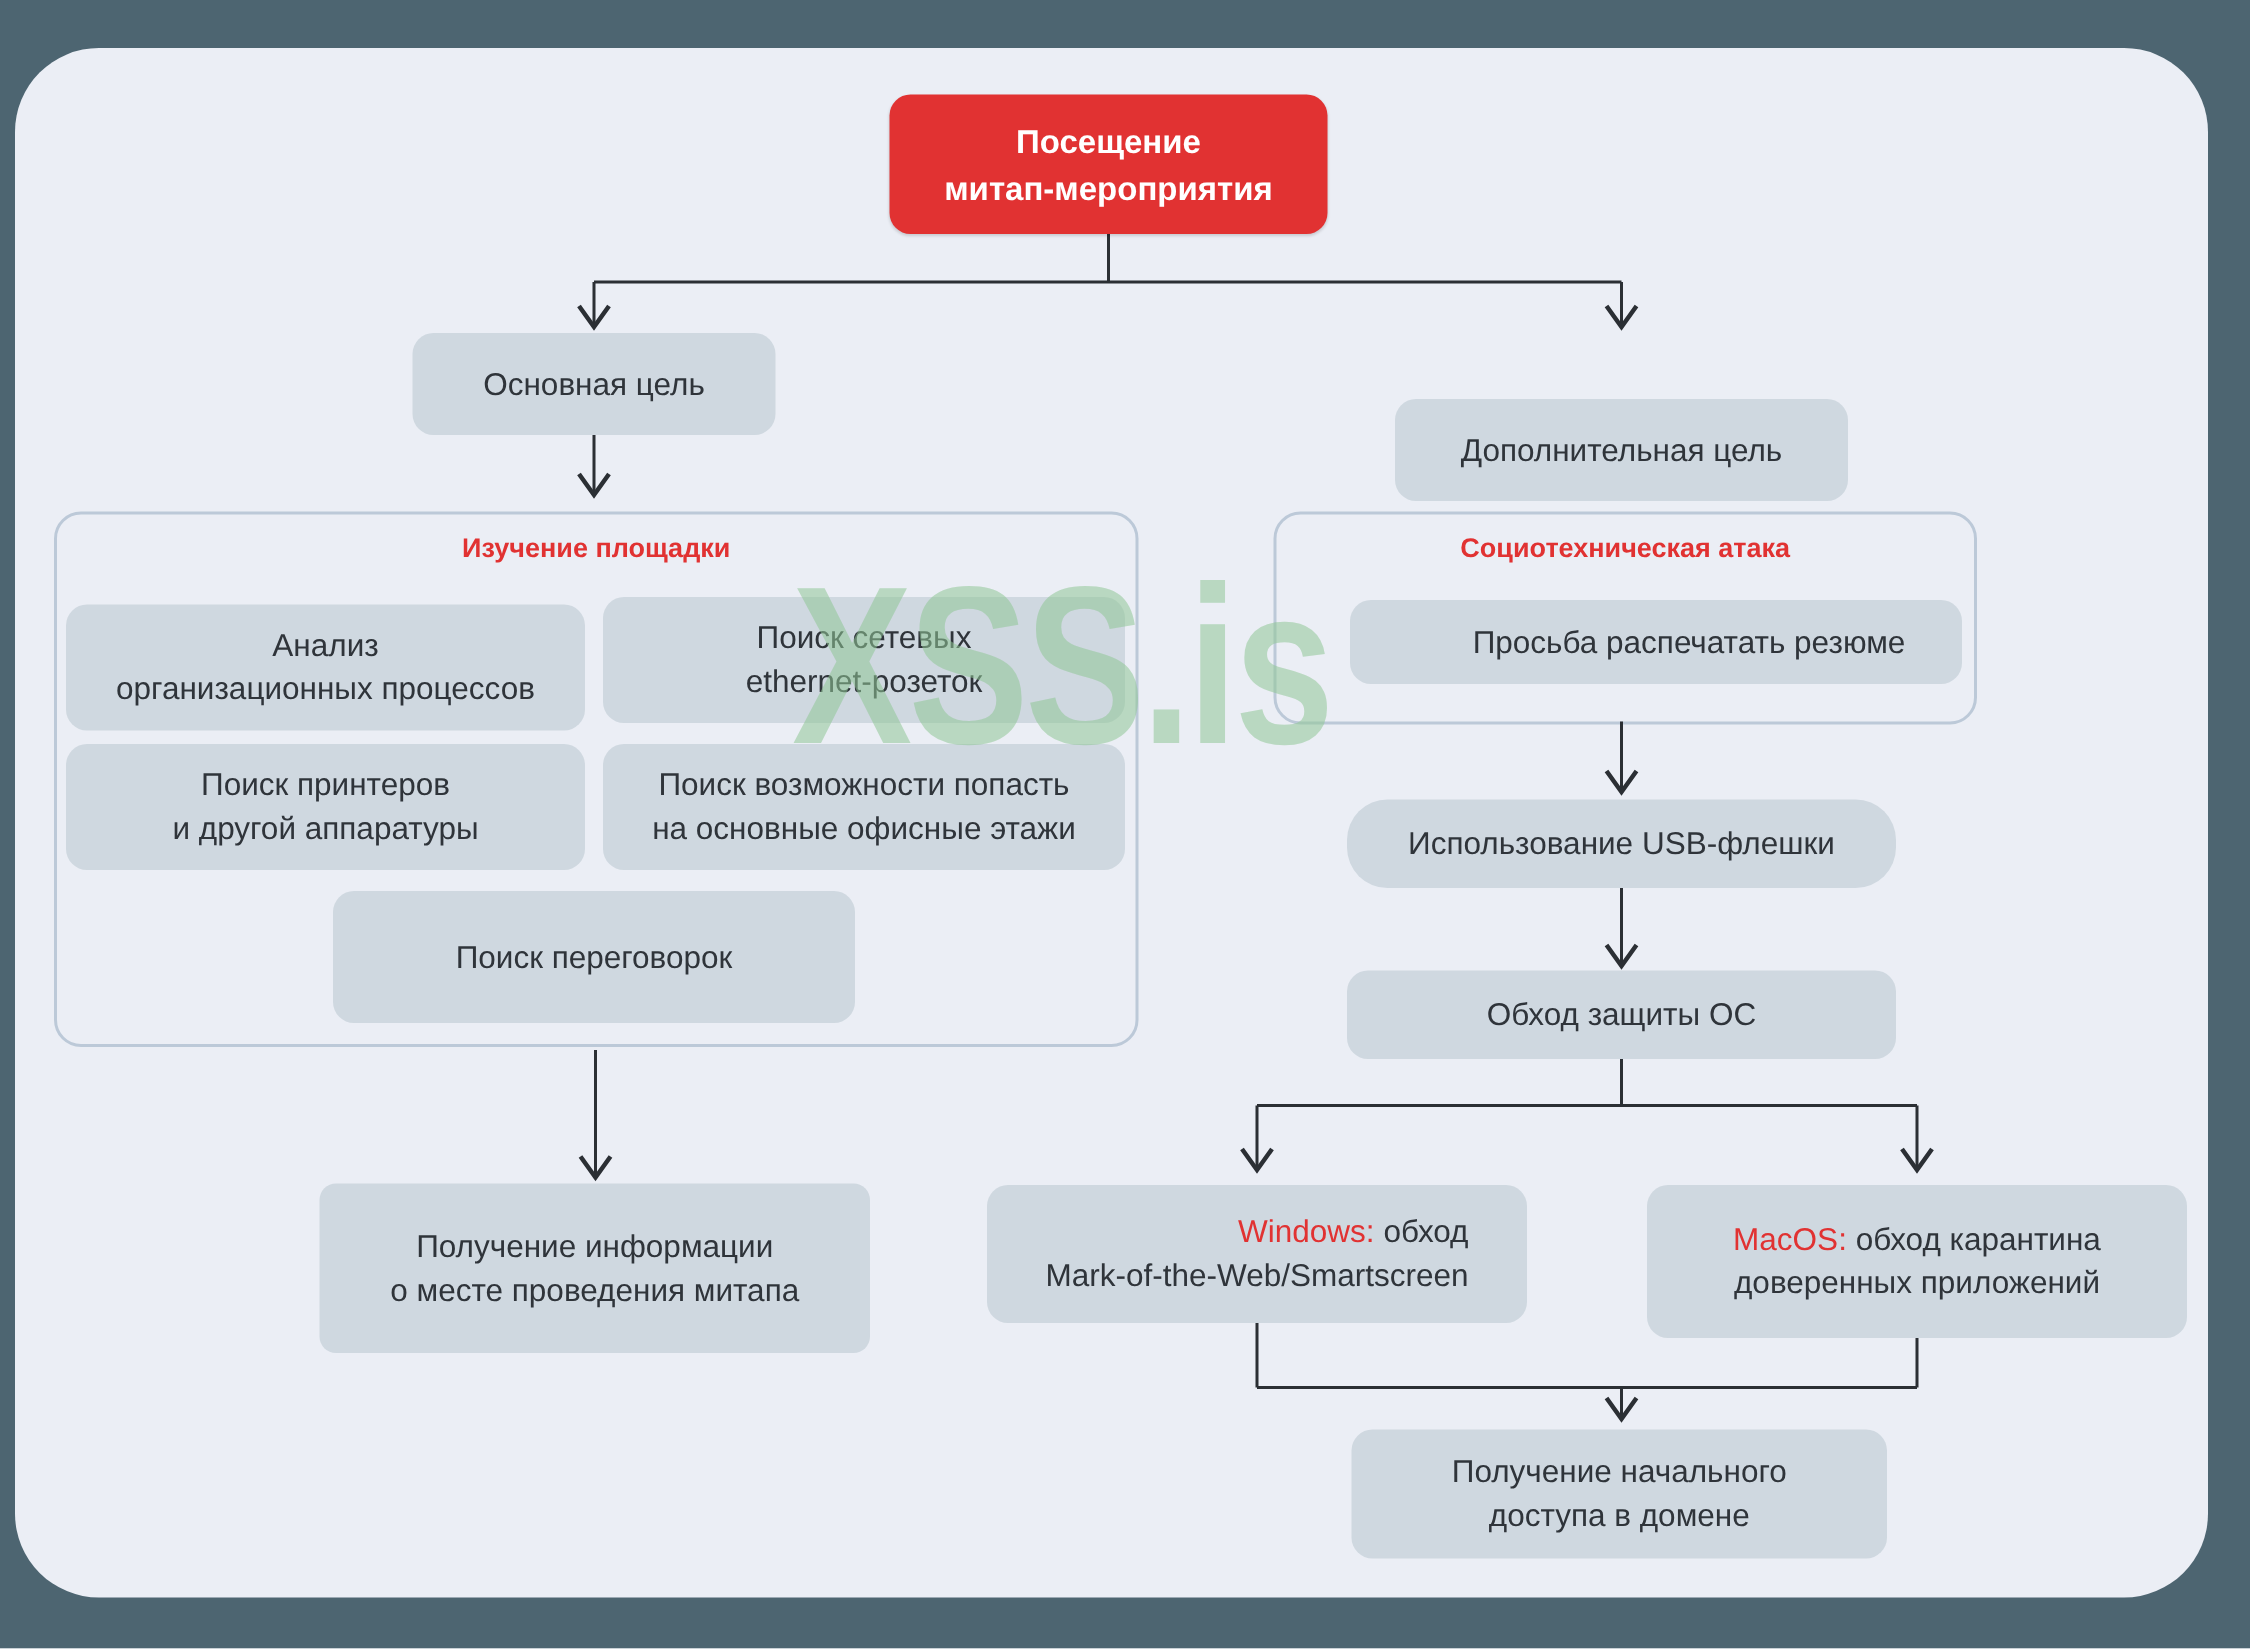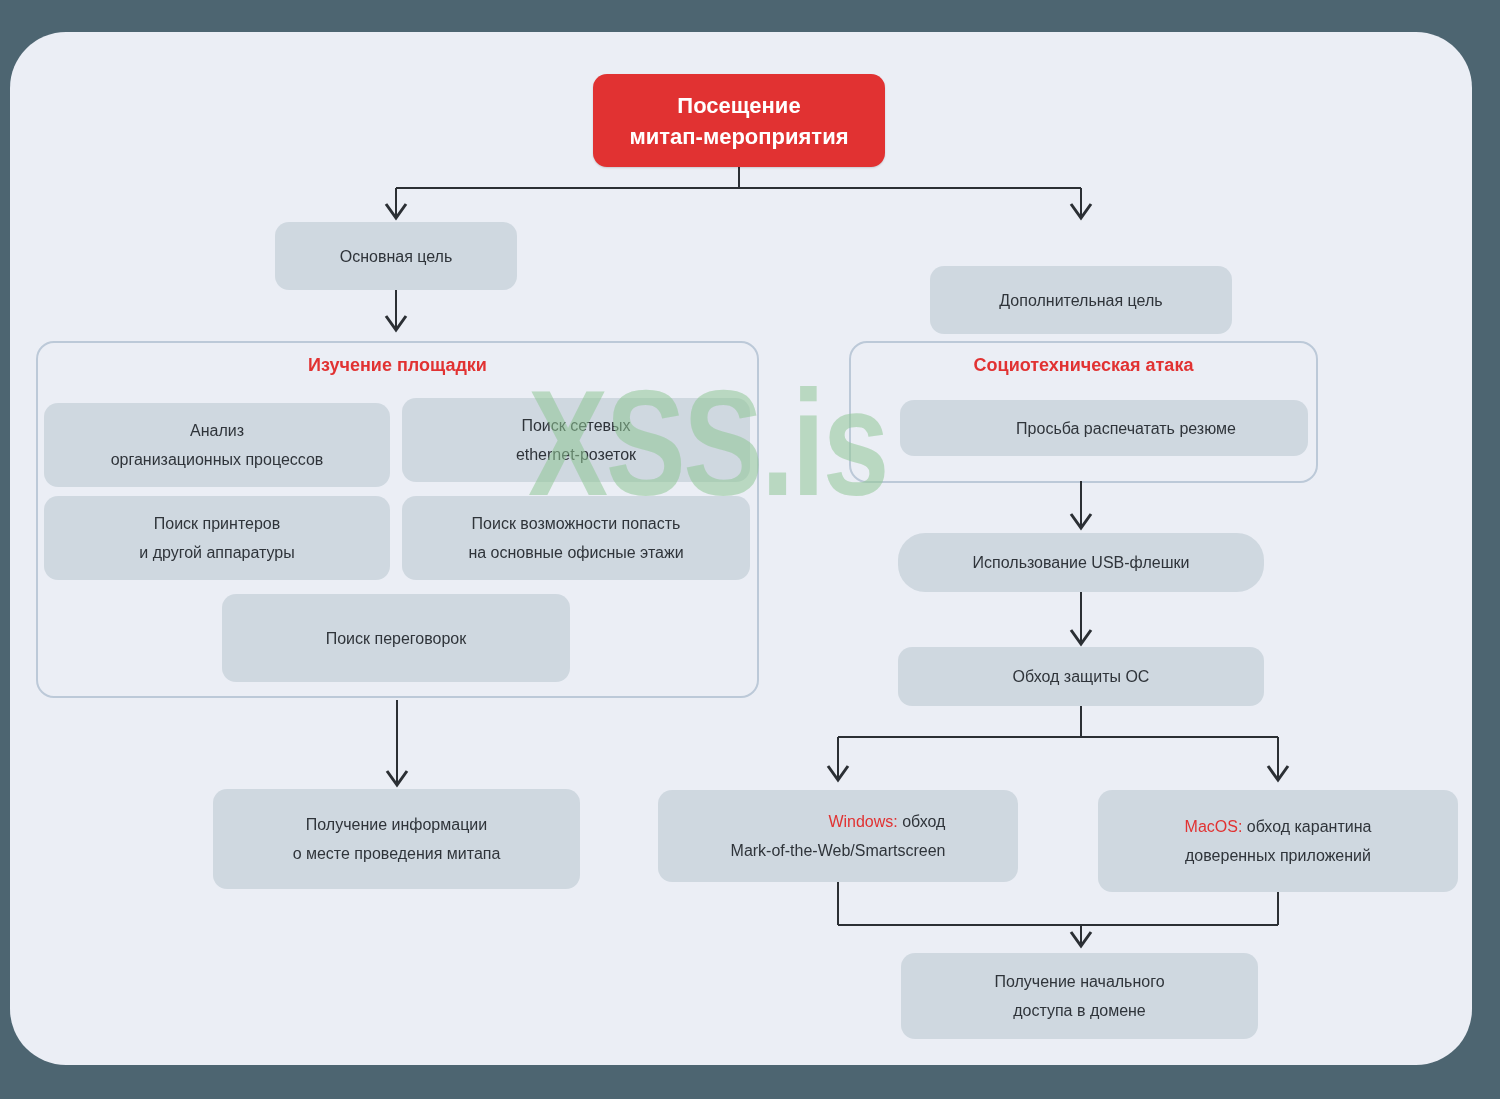--- a/index.html
+++ b/index.html
@@ -16,26 +16,25 @@
     position:absolute;left:10px;top:32px;width:1462px;height:1033px;
     background:#EBEEF5;border-radius:56px;
   }
   .layer{position:absolute;left:0;top:0;width:1500px;height:1099px;}
   svg.connectors{position:absolute;left:0;top:0;z-index:1;pointer-events:none;}
   .node{
     position:absolute;z-index:2;
     background:#CFD8E0;border-radius:14px;
     display:flex;align-items:center;justify-content:center;
     text-align:center;color:#2F343A;
-    font-size:16px;line-height:29px;white-space:pre-line;
+    font-size:21px;line-height:29px;white-space:pre-line;
   }
   .node-root{
     background:#E13232;color:#FFFFFF;font-weight:bold;font-size:22px;line-height:31px;
     box-shadow:0 1px 2px rgba(0,0,0,0.15);
-    margin-top:11px;
   }
   .group{
     position:absolute;z-index:0;
     border:2px solid #BCC9D8;border-radius:18px;background:transparent;
   }
   .group-title{
     position:absolute;left:0;right:0;top:12px;z-index:2;
     text-align:center;color:#E13232;font-weight:bold;font-size:18px;
   }
   .red-prefix{color:#E13232;}
@@ -96,21 +95,21 @@
   <div class="node" style="left:44px;top:403px;width:346px;height:84px;">Анализ
 организационных процессов</div>
   <div class="node" style="left:402px;top:398px;width:348px;height:84px;">Поиск сетевых
 ethernet-розеток</div>
   <div class="node" style="left:44px;top:496px;width:346px;height:84px;">Поиск принтеров
 и другой аппаратуры</div>
   <div class="node" style="left:402px;top:496px;width:348px;height:84px;">Поиск возможности попасть
 на основные офисные этажи</div>
   <div class="node" style="left:222px;top:594px;width:348px;height:88px;">Поиск переговорок</div>
 
-  <div class="node" style="left:213px;top:789px;width:367px;height:100px;">Получение информации
+  <div class="node" style="left:213px;top:789px;width:367px;height:113px;border-radius:11px;">Получение информации
 о месте проведения митапа</div>
 
   <div class="group" style="left:849px;top:341px;width:465px;height:138px;">
     <div class="group-title">Социотехническая атака</div>
   </div>
   <div class="node" style="left:900px;top:400px;width:364px;height:56px;padding-left:44px;">Просьба распечатать резюме</div>
 
   <div class="node" style="left:898px;top:533px;width:366px;height:59px;border-radius:27px;">Использование USB-флешки</div>
   <div class="node" style="left:898px;top:647px;width:366px;height:59px;">Обход защиты ОС</div>
 

